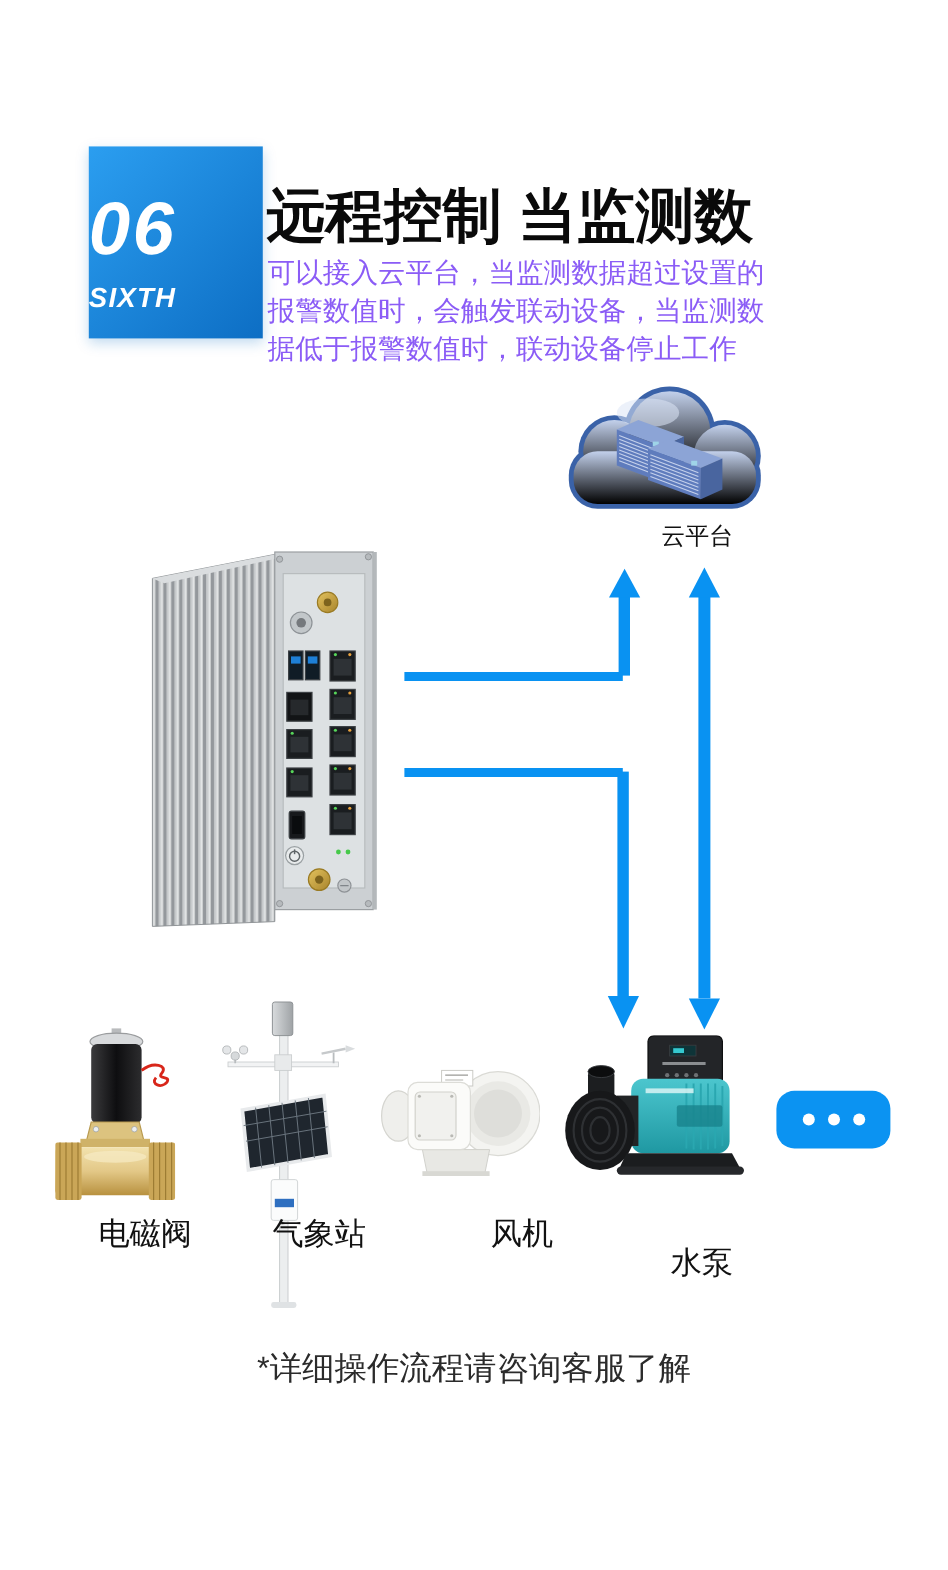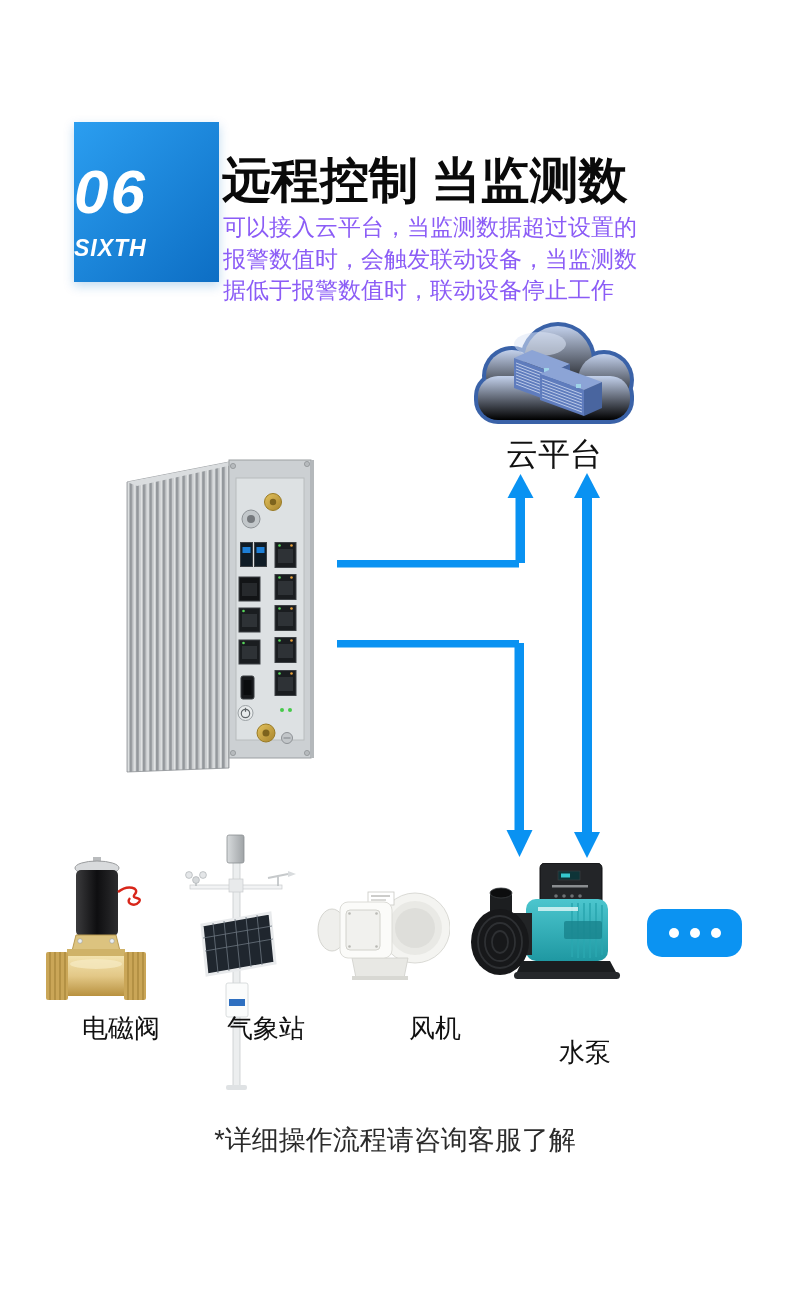--- a/index.html
+++ b/index.html
@@ -19,21 +19,21 @@
   }
   .badge .num{font-size:62px;font-weight:bold;font-style:italic;line-height:1;letter-spacing:2px;margin-top:18px;}
   .badge .ord{font-size:23px;font-weight:bold;font-style:italic;margin-top:12px;letter-spacing:1px;}
 
   
   .title{left:222px;top:148px;font-size:49px;font-weight:bold;color:#0a0a0a;letter-spacing:0px;white-space:nowrap;}
   .desc{left:223px;top:212px;width:450px;font-size:23px;line-height:31.5px;color:#8b5cf6;}
 
   
   .cloud-wrap{left:466px;top:318px;width:176px;height:110px;}
-  .cloud-label{left:466px;top:433px;width:176px;text-align:center;font-size:32px;color:#111;}
+  .cloud-label{left:493px;top:433px;width:176px;text-align:center;font-size:20px;color:#111;}
 
   
   .gateway{left:123px;top:450px;width:192px;height:332px;}
   .arrows{left:0;top:0;width:790px;height:1308px;pointer-events:none;}
 
   
   .dev-label{top:1011px;width:130px;text-align:right;font-size:26px;color:#111;z-index:5;}
   .lbl-0{left:30px;}  .lbl-1{left:175px;} .lbl-2{left:331px;} .lbl-3{left:481px;margin-top:24px;}
   .more-btn{
     left:647px;top:909px;width:95px;height:48px;border-radius:15px;background:#0b93f2;

